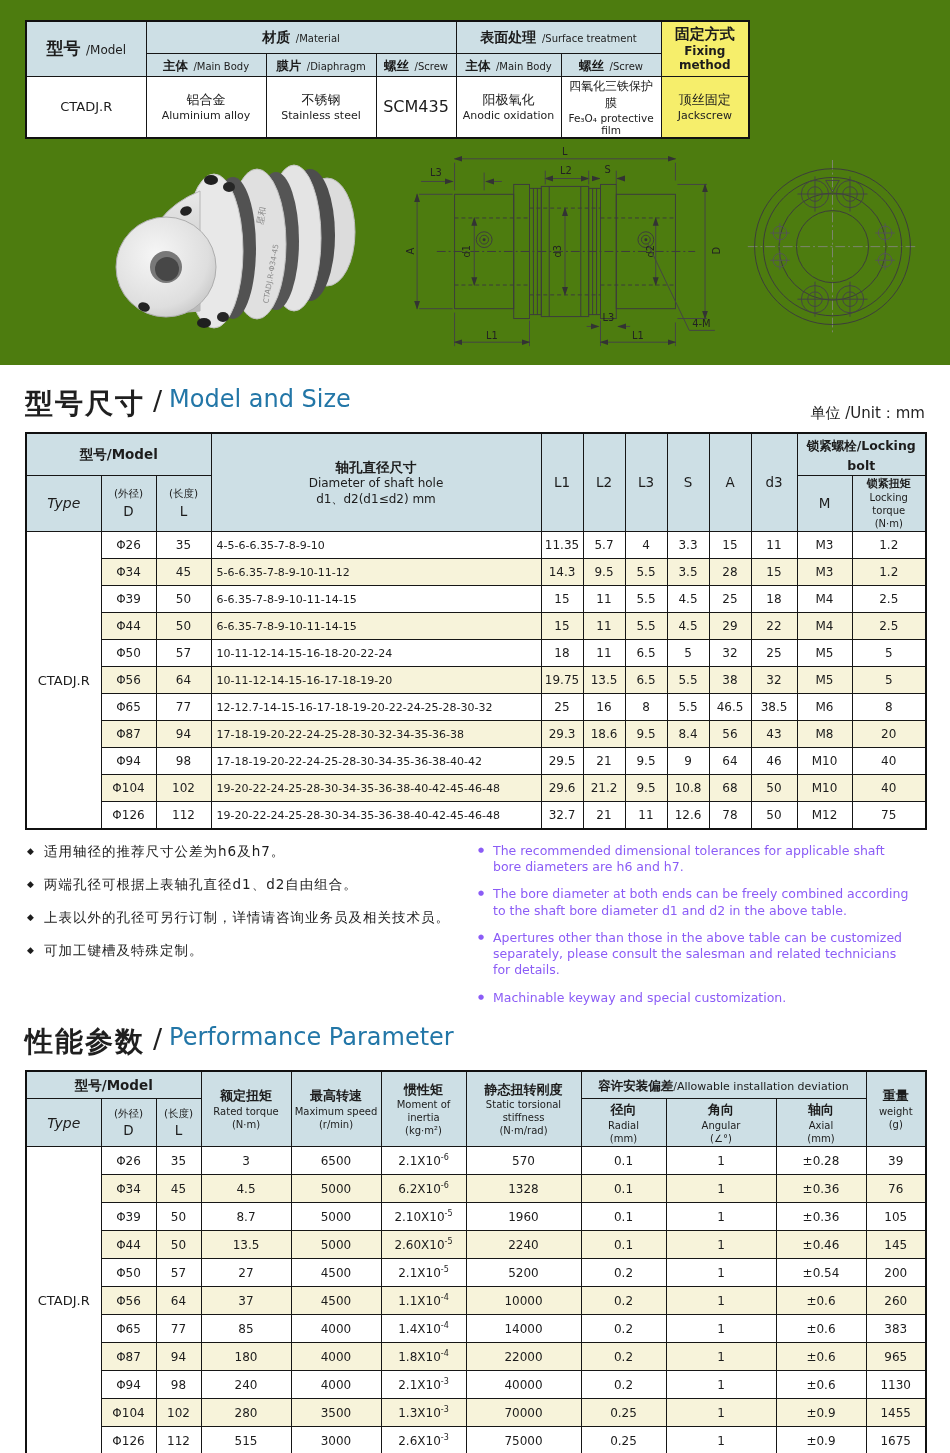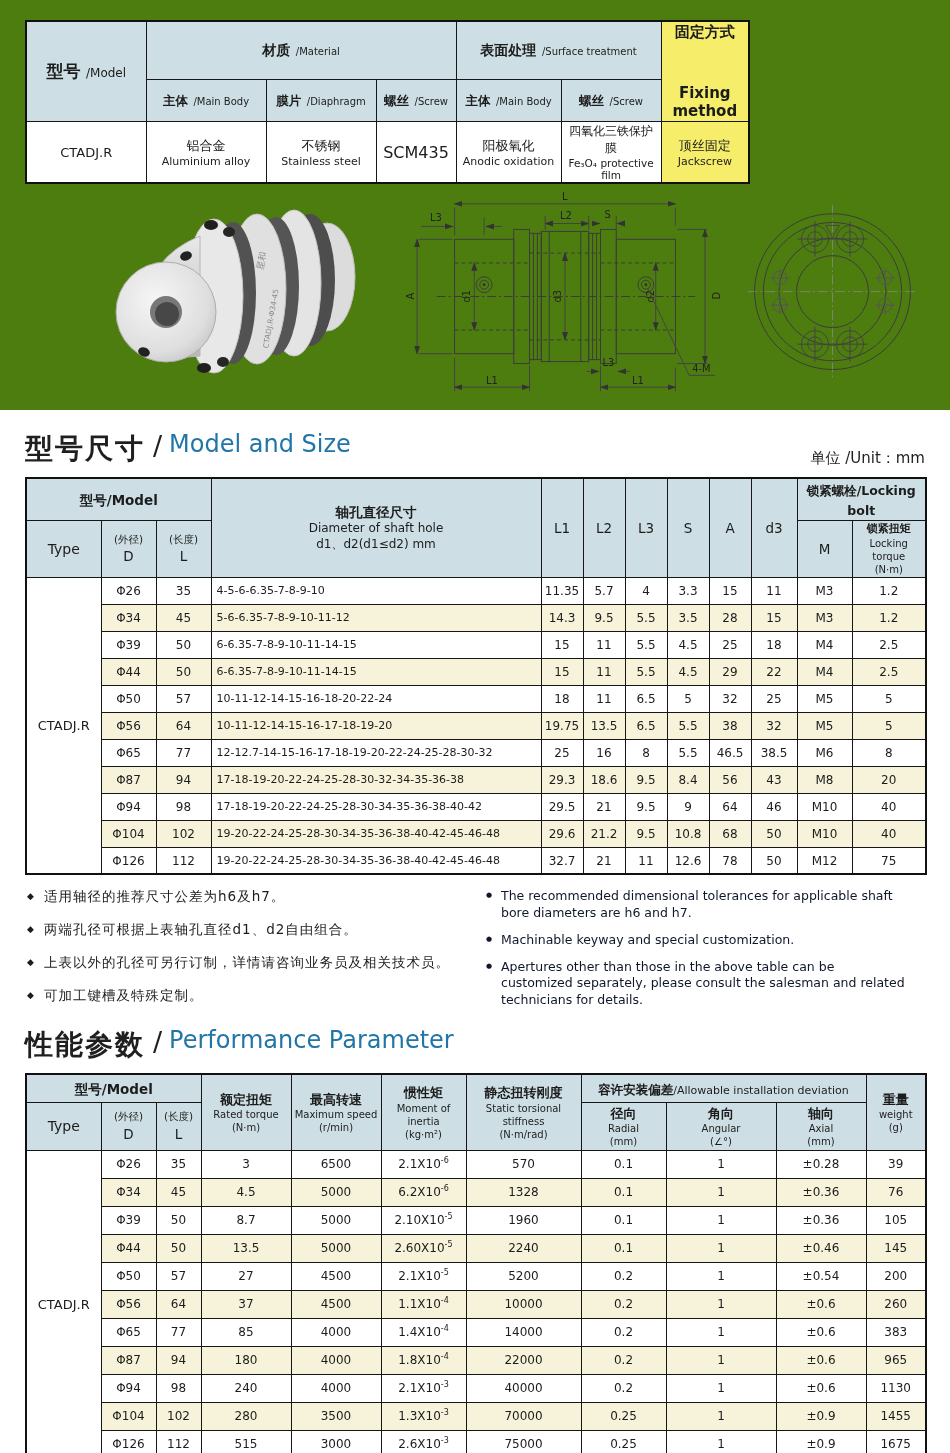--- a/index.html
+++ b/index.html
@@ -17,21 +17,21 @@
   .spec tr.r2 th { height:20px; }
   .spec tr.r3 td { height:44px; }
   .zh-xl { font-size:17px; font-weight:bold; }
   .en-md { font-size:12px; font-weight:normal; }
   .zh-md { font-size:14px; font-weight:bold; }
   .zh-sm { font-size:12.5px; font-weight:bold; }
   .en-sm { font-size:10px; font-weight:normal; }
   .cell-zh { display:block; font-size:13px; }
   .cell-en { display:block; font-size:11px; color:#222;text-align:center; }
   .fix-zh { display:block; font-size:15px; font-weight:bold; }
-  .fix-en { display:block; font-size:15px;margin-top:42px; }
+  .fix-en { display:block; font-size:12px; }
   .model-val { font-size:13px; }
 
   .media { display:flex; align-items:center; margin-top:6px; height:212px; padding-left:55px; }
   .media svg { flex:0 0 auto; }
   .gap1 { width:55px; } .gap2 { width:18px; }
 
   
   .content { padding:6px 25px 0; }
   .sec-head { display:flex; align-items:flex-start; margin:14px 0 9px; }
   .sec-zh { font-size:28px; font-weight:bold; letter-spacing:2px; color:#1f1f1f; }
@@ -41,39 +41,39 @@
 
   table.data { border-collapse:collapse; table-layout:fixed; width:900px; border:2px solid #111; }
   .data th, .data td { border:1px solid #161616; text-align:center; vertical-align:middle; padding:1px 3px; }
   .data th { background:#cddfe5; font-weight:normal; }
   .g-zh { font-size:13.5px; font-weight:bold; }
   .g-en { font-size:11px; }
   .h-zh { display:block; font-size:13px; font-weight:bold; line-height:1.35; }
   .h-en { display:block; font-size:10px; line-height:1.3; }
   .h-unit { display:block; font-size:10px; line-height:1.3; }
   .h-dim { font-size:13.5px; }
-  .h-type { font-size:14px; }
+  .h-type { font-size:14px;font-style:italic; }
   .t-size thead tr.gr th { height:30px; }
   .t-size thead tr.sub th { height:52px; }
   .t-perf thead tr.gr th { height:28px; }
   .t-perf thead tr.sub th { height:48px; }
   .t-size td { height:27px; font-size:12px; }
   .t-perf td { height:28px; font-size:12px; }
   .t-size td.left { text-align:left; font-size:11px; padding-left:5px; }
   tr.alt td { background:#f7f3da; }
   td.type-cell { background:#fff !important; font-size:13px; }
   sup { font-size:8px; line-height:0; }
 
   .notes { display:flex; margin:13px 2px 6px; }
   .notes ul { list-style:none; margin:0; padding:0; }
   .notes-zh { width:445px; }
   .notes-en { width:455px; }
   .notes-zh li { font-size:13.5px; margin:0 0 15px; position:relative; padding-left:17px; letter-spacing:1px; }
   .notes-zh li::before { content:"◆"; position:absolute; left:0; top:3px; font-size:9px; }
-  .notes-en li { font-size:12.5px; line-height:1.3; margin:0 16px 11px; position:relative; padding-left:15px; color:#0f172a; }
+  .notes-en li { font-size:12.5px; line-height:1.3; margin:0 8px 11px; position:relative; padding-left:15px; color:#8b5cf6; }
   .notes-en li::before { content:"●"; position:absolute; left:0; top:3px; font-size:7px; }
 
   
   .ln { stroke:#3c3c3c; stroke-width:1; fill:none; }
   .dim { stroke:#444; stroke-width:1; fill:none; }
   .dimtxt { font-size:10px; fill:#222; }
 </style>
 </head>
 <body>
 
@@ -506,22 +506,23 @@
 
     <div class="notes">
       <ul class="notes-zh" id="size-notes-zh">
           <li>适用轴径的推荐尺寸公差为h6及h7。</li>
           <li>两端孔径可根据上表轴孔直径d1、d2自由组合。</li>
           <li>上表以外的孔径可另行订制，详情请咨询业务员及相关技术员。</li>
           <li>可加工键槽及特殊定制。</li>
         </ul>
       <ul class="notes-en" id="size-notes-en">
           <li>The recommended dimensional tolerances for applicable shaft bore diameters are h6 and h7.</li>
+          <li>The bore diameter at both ends can be freely combined according to the shaft bore diameter d1 and d2 in the above table.</li>
+          <li>Apertures other than those in the above table can be customized separately, please consult the salesman and related technicians for details.</li>
           <li>Machinable keyway and special customization.</li>
-          <li>Apertures other than those in the above table can be customized separately, please consult the salesman and related technicians for details.</li>
         </ul>
     </div>
 
     <div class="sec-head" style="margin-top:6px">
       <span class="sec-zh">性能参数</span>
       <span class="sec-slash">/</span>
       <span class="sec-en">Performance Parameter</span>
     </div>
 
     <table class="data t-perf">

